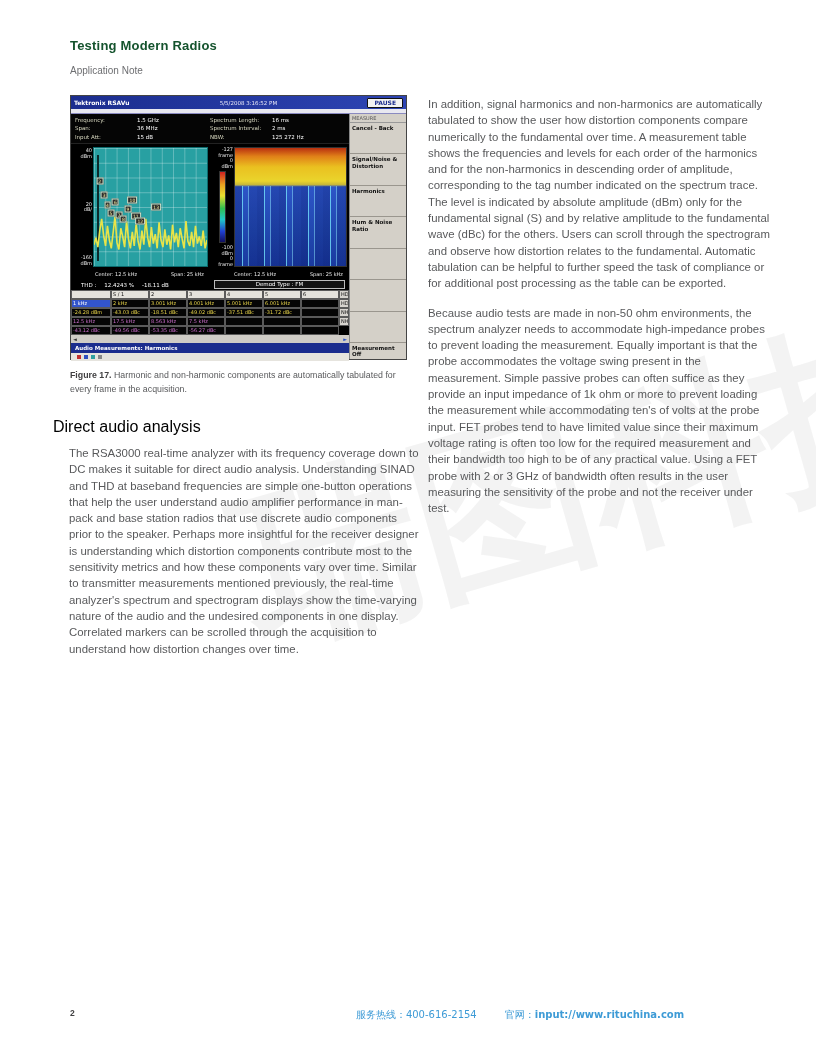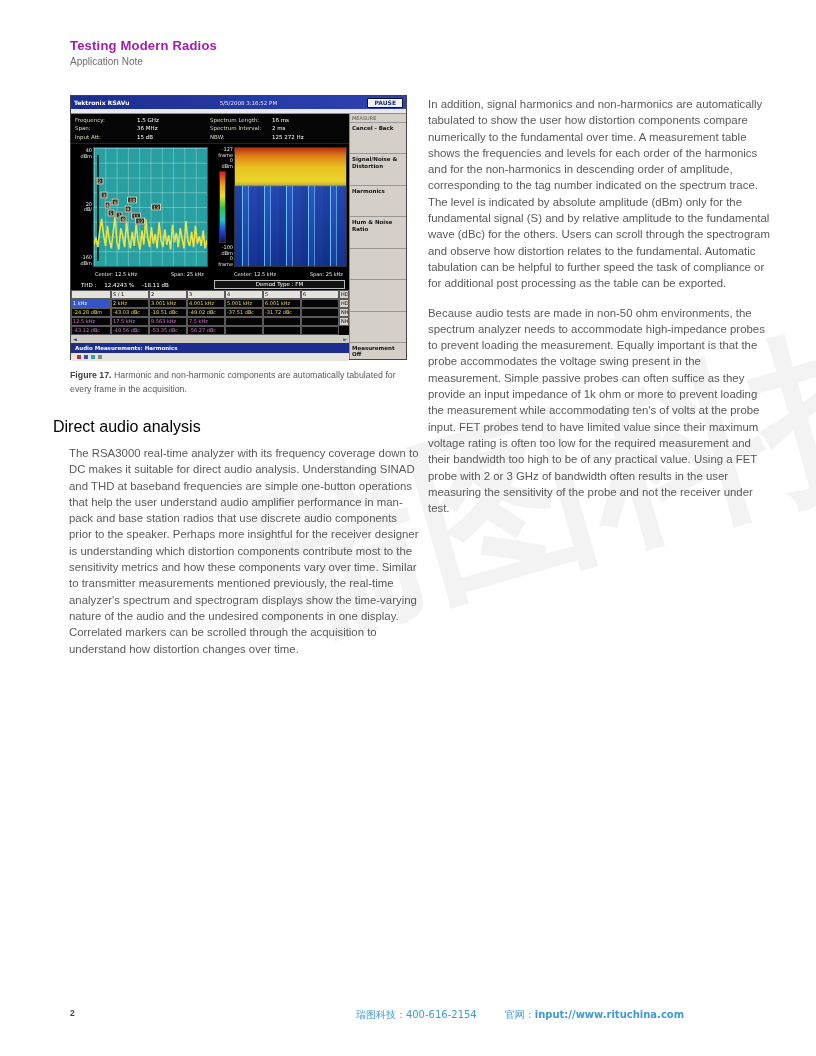--- a/index.html
+++ b/index.html
@@ -8,22 +8,22 @@
           font-family:"Liberation Sans", sans-serif; }
 
   
   .watermark { position:absolute; color:rgba(180,180,180,0.16); font-weight:bold;
                pointer-events:none; white-space:nowrap; z-index:0;
                font-family:"DejaVu Sans", sans-serif; }
   .wm1 { left:230px; top:360px; font-size:180px; transform:rotate(-16deg); }
 
   
   .doc-header { position:absolute; left:70px; top:38px; z-index:2; }
-  .doc-title { color:#a21caf; font-size:13px; font-weight:bold; letter-spacing:.2px; }
-  .doc-subtitle { color:#6D6E71; font-size:10px; margin-top:3px; }
+  .doc-title { color:#14532d; font-size:13px; font-weight:bold; letter-spacing:.2px; }
+  .doc-subtitle { color:#6D6E71; font-size:10px; margin-top:12px; }
 
   
   .shot { position:absolute; left:70px; top:95px; width:337px; height:265px; z-index:2;
           background:#000; font-family:"DejaVu Sans", sans-serif; font-size:5.5px;
           color:#fff; border:1px solid #444; display:flex; flex-direction:column; }
   .titlebar { height:13px; background:linear-gradient(90deg,#1b2d8e,#2d44b4);
               display:flex; align-items:center; padding:0 3px; gap:4px; flex:0 0 auto; }
   .titlebar .brand { font-weight:bold; font-size:6px; }
   .titlebar .dt { flex:1; text-align:center; font-size:5.5px; color:#e8e8f8; }
   .pause-btn { background:#f2f2f2; color:#1b2d8e; border:1px solid #111; font-weight:bold;
@@ -339,16 +339,16 @@
   </div>
 
   <div class="col-right">
     <p class="body-p">In addition, signal harmonics and non-harmonics are automatically tabulated to show the user how distortion components compare numerically to the fundamental over time. A measurement table shows the frequencies and levels for each order of the harmonics and for the non-harmonics in descending order of amplitude, corresponding to the tag number indicated on the spectrum trace. The level is indicated by absolute amplitude (dBm) only for the fundamental signal (S) and by relative amplitude to the fundamental wave (dBc) for the others. Users can scroll through the spectrogram and observe how distortion relates to the fundamental. Automatic tabulation can be helpful to further speed the task of compliance or for additional post processing as the table can be exported.</p>
     <p class="body-p">Because audio tests are made in non-50 ohm environments, the spectrum analyzer needs to accommodate high-impedance probes to prevent loading the measurement. Equally important is that the probe accommodates the voltage swing present in the measurement. Simple passive probes can often suffice as they provide an input impedance of 1k ohm or more to prevent loading the measurement while accommodating ten's of volts at the probe input. FET probes tend to have limited value since their maximum voltage rating is often too low for the required measurement and their bandwidth too high to be of any practical value. Using a FET probe with 2 or 3 GHz of bandwidth often results in the user measuring the sensitivity of the probe and not the receiver under test.</p>
   </div>
 
   <footer class="footer">
     <span class="pageno">2</span>
     <div class="contact">
-      <span>瑞图科技：</span><span>400-616-2154</span><span class="gap"></span><span>官网：</span><a class="url" href="#">input://www.rituchina.com</a>
+      <span>服务热线：</span><span>400-616-2154</span><span class="gap"></span><span>官网：</span><a class="url" href="#">input://www.rituchina.com</a>
     </div>
   </footer>
 </div>
 
 </body></html>

